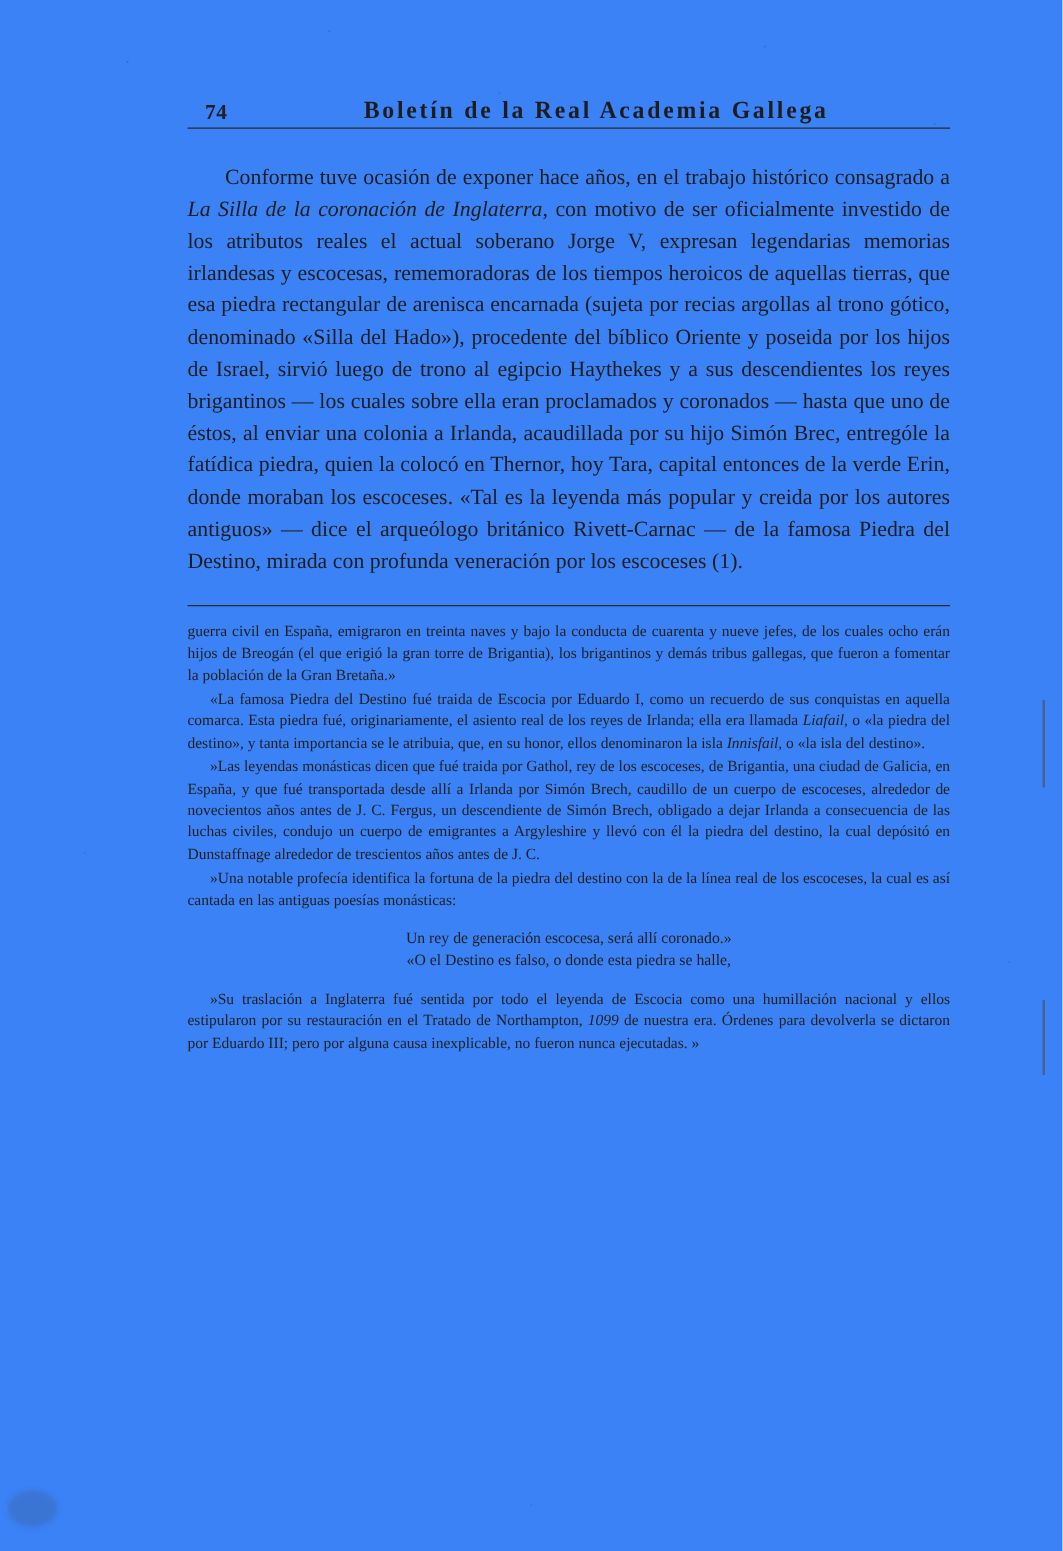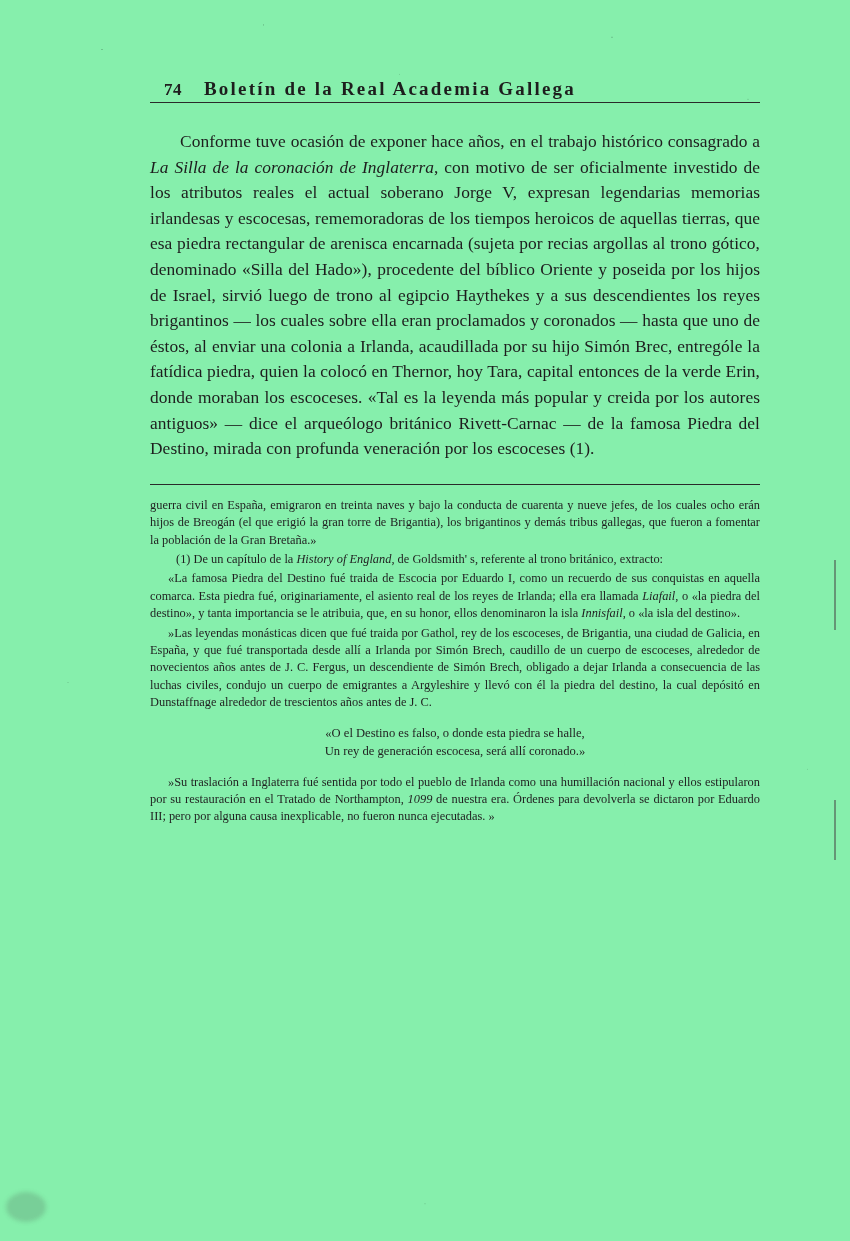--- a/index.html
+++ b/index.html
@@ -11,21 +11,21 @@
     width: 850px;
     height: 1241px;
     position: relative;
     font-family: "Liberation Serif", serif;
     color: #1b1b1b;
     overflow: hidden;
   }
   .page {
     position: absolute;
     inset: 0;
-    background: #86efac;
+    background: #3b82f6;
   }
   
   .speckle {
     position: absolute;
     inset: 0;
     pointer-events: none;
     background-image:
       radial-gradient(circle at 12% 4%, rgba(0,0,0,0.22) 0.6px, transparent 1px),
       radial-gradient(circle at 31% 2%, rgba(0,0,0,0.18) 0.6px, transparent 1px),
       radial-gradient(circle at 47% 6%, rgba(0,0,0,0.14) 0.5px, transparent 1px),
@@ -54,21 +54,21 @@
   .folio {
     font-family: "Liberation Serif", serif;
     font-size: 17px;
     font-weight: bold;
     letter-spacing: 0.5px;
     color: #202020;
     padding-left: 14px;
   }
   .head-title {
     flex: 1;
-    text-align: left;
+    text-align: center;
     font-family: "Liberation Serif", serif;
     font-size: 19px;
     font-weight: bold;
     letter-spacing: 2.2px;
     color: #1d1d1d;
     padding-right: 10px;
     transform: scaleY(1.04);
   }
   
   .body-text p {
@@ -148,28 +148,28 @@
 
       <p class="indent"><span>Conforme tuve ocasión de exponer hace años, en el trabajo histórico consagrado a </span><i>La Silla de la coronación de Inglaterra</i><span>, con motivo de ser oficialmente investido de los atributos reales el actual soberano Jorge V, expresan legendarias memorias irlandesas y escocesas, rememoradoras de los tiempos heroicos de aquellas tierras, que esa piedra rectangular de arenisca encarnada (sujeta por recias argollas al trono gótico, denominado «Silla del Hado»), procedente del bíblico Oriente y poseida por los hijos de Israel, sirvió luego de trono al egipcio Haythekes y a sus descendientes los reyes brigantinos — los cuales sobre ella eran proclamados y coronados — hasta que uno de éstos, al enviar una colonia a Irlanda, acaudillada por su hijo Simón Brec, entrególe la fatídica piedra, quien la colocó en Thernor, hoy Tara, capital entonces de la verde Erin, donde moraban los escoceses. «Tal es la leyenda más popular y creida por los autores antiguos» — dice el arqueólogo británico Rivett-Carnac — de la famosa Piedra del Destino, mirada con profunda veneración por los escoceses (1).</span></p>
 
     </div>
 
     <div class="note-rule"></div>
 
     <div class="notes">
       <p>guerra civil en España, emigraron en treinta naves y bajo la conducta de cuarenta y nueve jefes, de los cuales ocho erán hijos de Breogán (el que erigió la gran torre de Brigantia), los brigantinos y demás tribus gallegas, que fueron a fomentar la población de la Gran Bretaña.»</p>
 
-      <p class="ind1"><span>(1)    De un capítulo de la </span><i>History of England</i><span>, de Goldsmith' s, referente al trono británico, extracto:</span></p>
 
       <p class="ind2"><span>«La famosa Piedra del Destino fué traida de Escocia por Eduardo I, como un recuerdo de sus conquistas en aquella comarca. Esta piedra fué, originariamente, el asiento real de los reyes de Irlanda; ella era llamada </span><i>Liafail</i><span>, o «la piedra del destino», y tanta importancia se le atribuia, que, en su honor, ellos denominaron la isla </span><i>Innisfail</i><span>, o «la isla del destino».</span></p>
 
       <p class="ind2">»Las leyendas monásticas dicen que fué traida por Gathol, rey de los escoceses, de Brigantia, una ciudad de Galicia, en España, y que fué transportada desde allí a Irlanda por Simón Brech, caudillo de un cuerpo de escoceses, alrededor de novecientos años antes de J. C. Fergus, un descendiente de Simón Brech, obligado a dejar Irlanda a consecuencia de las luchas civiles, condujo un cuerpo de emigrantes a Argyleshire y llevó con él la piedra del destino, la cual depósitó en Dunstaffnage alrededor de trescientos años antes de J. C.</p>
 
+      <p class="ind2">»Una notable profecía identifica la fortuna de la piedra del destino con la de la línea real de los escoceses, la cual es así cantada en las antiguas poesías monásticas:</p>
 
       <div class="verse">
+        <div>Un rey de generación escocesa, será allí coronado.»</div>
         <div>«O el Destino es falso, o donde esta piedra se halle,</div>
-        <div>Un rey de generación escocesa, será allí coronado.»</div>
       </div>
 
-      <p class="ind2"><span>»Su traslación a Inglaterra fué sentida por todo el pueblo de Irlanda como una humillación nacional y ellos estipularon por su restauración en el Tratado de Northampton, </span><i>1099</i><span> de nuestra era. Órdenes para devolverla se dictaron por Eduardo III; pero por alguna causa inexplicable, no fueron nunca ejecutadas. »</span></p>
+      <p class="ind2"><span>»Su traslación a Inglaterra fué sentida por todo el leyenda de Escocia como una humillación nacional y ellos estipularon por su restauración en el Tratado de Northampton, </span><i>1099</i><span> de nuestra era. Órdenes para devolverla se dictaron por Eduardo III; pero por alguna causa inexplicable, no fueron nunca ejecutadas. »</span></p>
     </div>
   </div>
 </div>
 
 </body></html>

